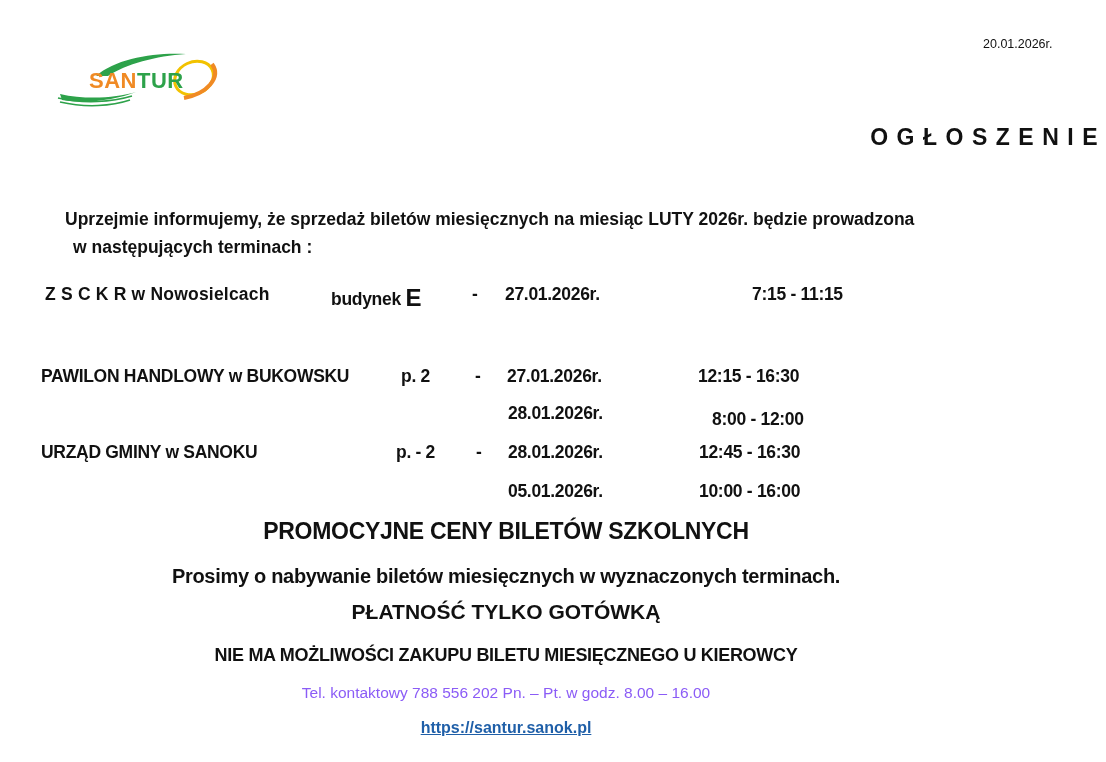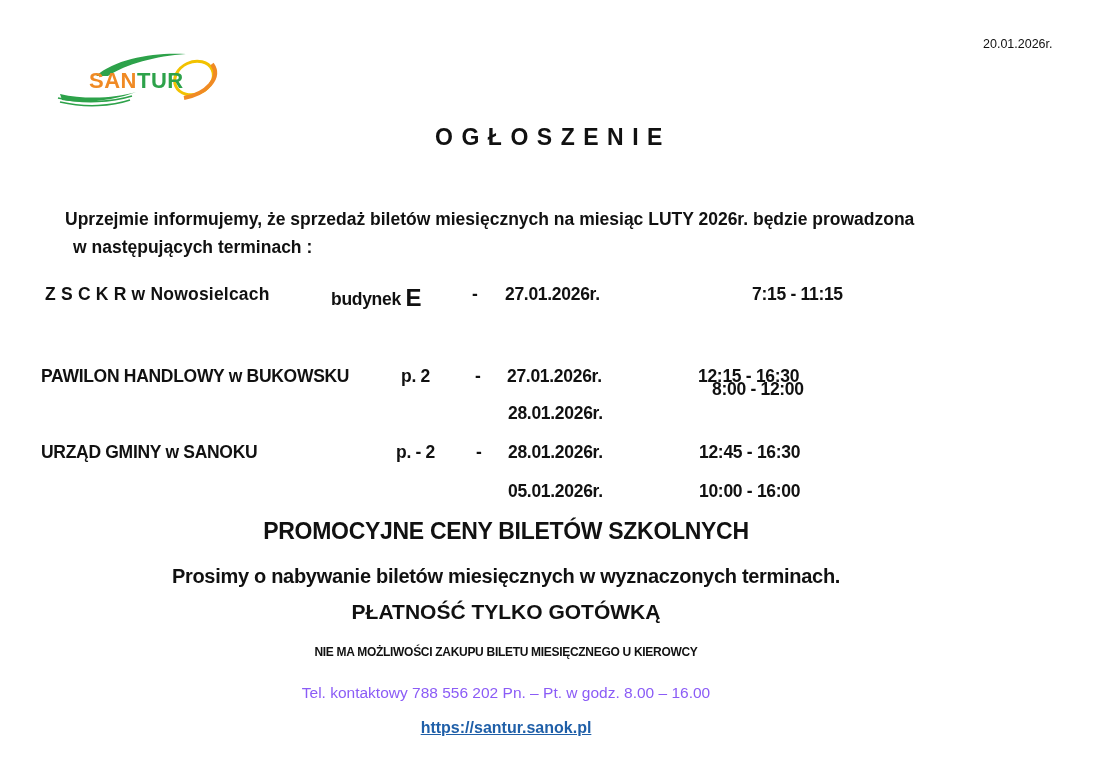--- a/index.html
+++ b/index.html
@@ -4,29 +4,29 @@
 <style>
   html, body { margin: 0; padding: 0; background: #ffffff; }
   body { width: 1106px; height: 762px; position: relative; overflow: hidden; color: #111111;
          font-family: "Liberation Sans", sans-serif; }
   .abs { position: absolute; white-space: nowrap; }
   .date-top { left: 983px; top: 37px; font-size: 12.5px; color: #111; }
   .logo { left: 56px; top: 50px; width: 166px; height: 62px; }
   .logo-text { position: absolute; left: 33px; top: 18px; font-size: 22px; font-weight: bold; letter-spacing: 0.5px; }
   .logo-text .o { color: #f08a24; }
   .logo-text .g { color: #2da24a; }
-  .title { left: 0; width: 1106px; top: 124px; text-align: center; font-size: 23px; font-weight: bold; letter-spacing: 8.5px; }
+  .title { left: 0; width: 1106px; top: 124px; text-align: right; font-size: 23px; font-weight: bold; letter-spacing: 8.5px; }
   .intro1 { left: 65px; top: 209px; font-size: 17.5px; font-weight: bold; }
   .intro2 { left: 41px; top: 237px; font-size: 17.5px; font-weight: bold; margin-left: 32px; }
   .row { font-size: 17.5px; font-weight: bold; letter-spacing: -0.3px; }
   .center { left: 0; width: 1012px; text-align: center; }
   .promo { top: 518px; font-size: 23px; font-weight: bold; letter-spacing: -0.3px; }
   .please { top: 565px; font-size: 20px; font-weight: bold; letter-spacing: -0.3px; }
   .pay { top: 600px; font-size: 21px; font-weight: bold; }
-  .nodrv { top: 645px; font-size: 12px; font-weight: bold; letter-spacing: -0.3px; }
+  .nodrv { top: 645px; font-size: 18px; font-weight: bold; letter-spacing: -0.3px; }
   .tel { top: 684px; font-size: 15.5px; color: #8b5cf6; }
   .link { top: 719px; font-size: 16px; font-weight: bold; color: #1f5fa8; text-decoration: underline; }
   .big-e { font-size: 24px; font-weight: bold; vertical-align: -1px; }
 </style>
 </head>
 <body>
 
 <div class="abs date-top">20.01.2026r.</div>
 
 <div class="abs logo">
@@ -52,21 +52,21 @@
 <div class="abs row" style="left:505px; top:284px;">27.01.2026r.</div>
 <div class="abs row" style="left:752px; top:284px;">7:15  - 11:15</div>
 
 <div class="abs row" style="left:41px; top:366px;">PAWILON HANDLOWY w BUKOWSKU</div>
 <div class="abs row" style="left:401px; top:366px;">p.  2</div>
 <div class="abs row" style="left:475px; top:366px;">-</div>
 <div class="abs row" style="left:507px; top:366px;">27.01.2026r.</div>
 <div class="abs row" style="left:698px; top:366px;">12:15  -  16:30</div>
 
 <div class="abs row" style="left:508px; top:403px;">28.01.2026r.</div>
-<div class="abs row" style="left:712px; top:379px;">8:00  - 12:00</div>
+<div class="abs row" style="left:712px; top:409px;">8:00  - 12:00</div>
 
 <div class="abs row" style="left:41px; top:442px;">URZĄD GMINY w SANOKU</div>
 <div class="abs row" style="left:396px; top:442px;">p. - 2</div>
 <div class="abs row" style="left:476px; top:442px;">-</div>
 <div class="abs row" style="left:508px; top:442px;">28.01.2026r.</div>
 <div class="abs row" style="left:699px; top:442px;">12:45  - 16:30</div>
 
 <div class="abs row" style="left:508px; top:481px;">05.01.2026r.</div>
 <div class="abs row" style="left:699px; top:481px;">10:00  -  16:00</div>
 

